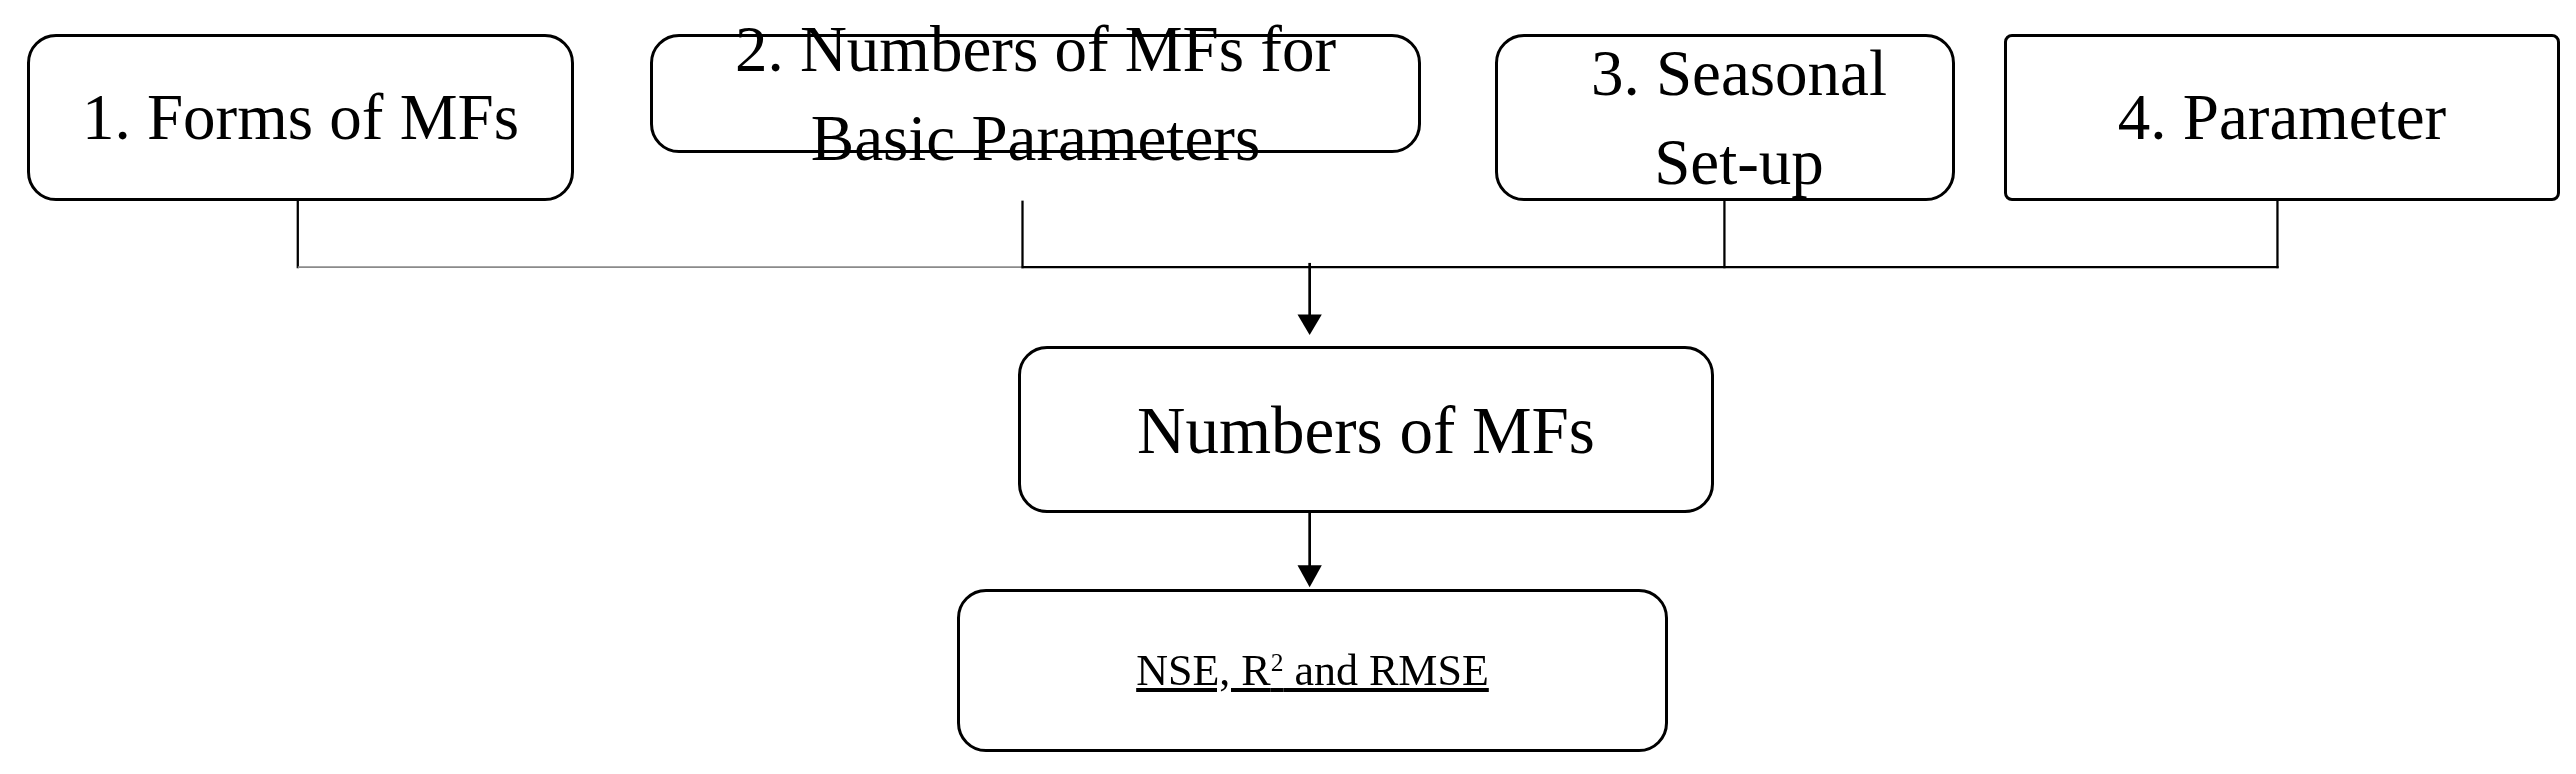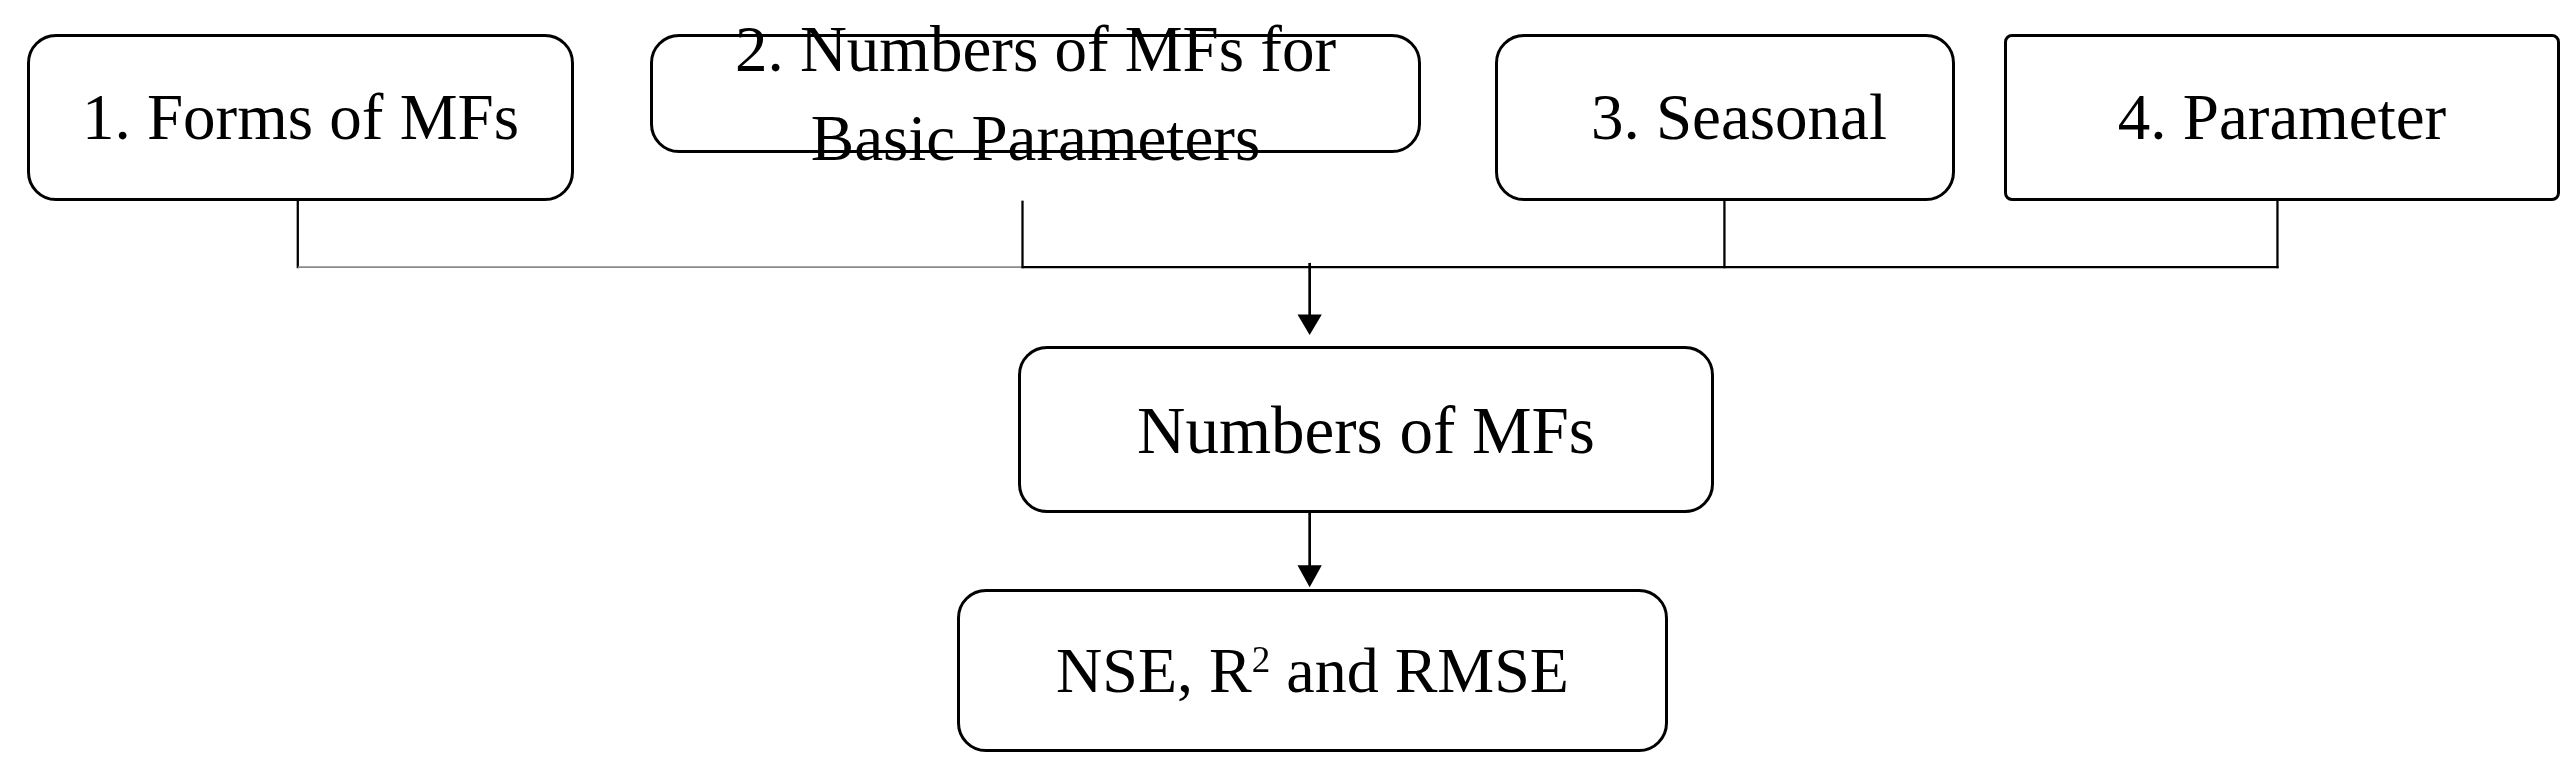--- a/index.html
+++ b/index.html
@@ -40,21 +40,21 @@
     border-radius: 29px;
     display: flex;
     flex-direction: column;
     align-items: center;
     justify-content: center;
     text-align: center;
   }
   .node .line { display: block; white-space: nowrap; }
   .top-node { font-size: 65px; line-height: 89px; }
   #node-numbers-of-mfs { font-size: 67px; line-height: 84px; }
-  #node-nse-r2-rmse { font-size: 64px; line-height: 84px; }
+  #node-nse-r2-rmse { font-size: 44px; line-height: 84px; text-decoration: underline; }
   .sup { font-size: 58%; vertical-align: 0.55em; line-height: 0; }
 
   
   #node-forms-of-mfs            { left: 27px;   top: 34px;  width: 547px;  height: 167px; align-items: center; }
   #node-numbers-basic-params    { left: 650px;  top: 34px;  width: 771px; height: 119px; }
   #node-seasonal-setup          { left: 1495px; top: 34px;  width: 460px;  height: 167px; padding-left: 28px; }
   #node-parameter-month         { left: 2004px; top: 34px;  width: 556px;  height: 167px; border-radius: 8px; }
   #node-numbers-of-mfs          { left: 1018px; top: 346px; width: 696px;  height: 167px; text-align: center; }
   #node-nse-r2-rmse             { left: 957px; top: 589px; width: 711px;  height: 163px; }
 </style>
@@ -90,20 +90,21 @@
     <span class="line">1. Forms of MFs</span>
   </div>
 
   <div class="node top-node" id="node-numbers-basic-params">
     <span class="line">2. Numbers of MFs for</span>
     <span class="line">Basic Parameters</span>
   </div>
 
   <div class="node top-node" id="node-seasonal-setup">
     <span class="line">3. Seasonal</span>
+    <span class="line">Set-up</span>
   </div>
 
   <div class="node top-node" id="node-parameter-month">
     <span class="line">4. Parameter</span>
   </div>
 
   <div class="node" id="node-numbers-of-mfs">
     <span class="line">Numbers of MFs</span>
   </div>
 

